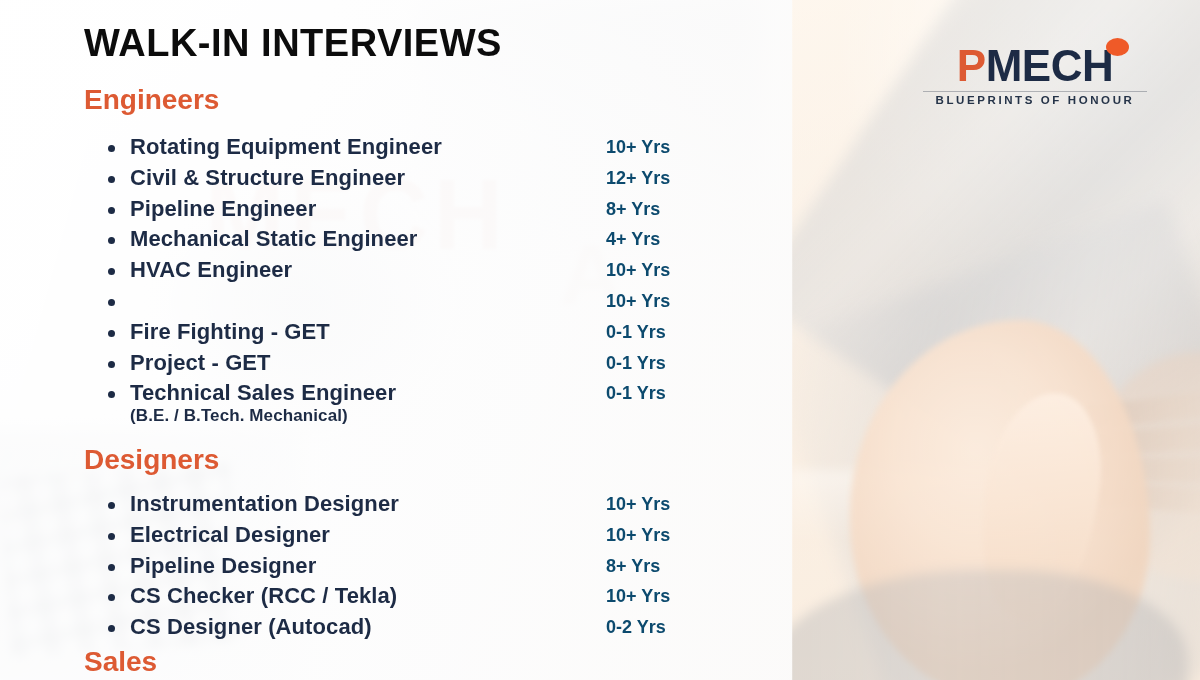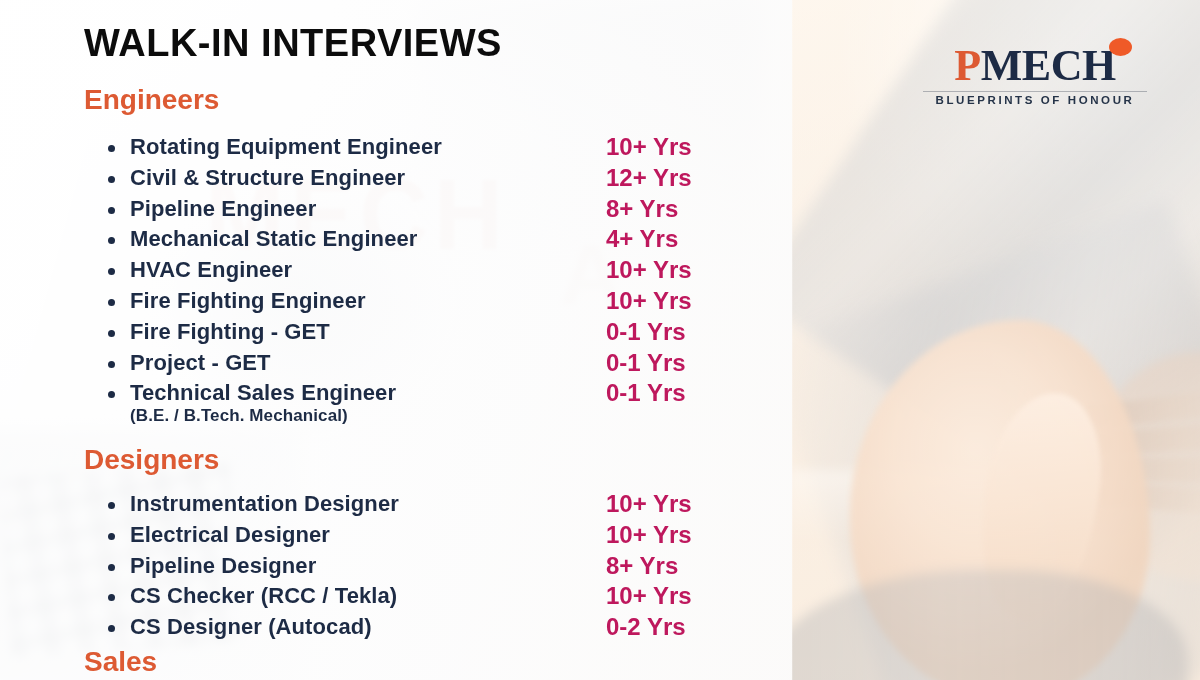--- a/index.html
+++ b/index.html
@@ -155,21 +155,20 @@
     text-align:center;
     z-index:6;
   }
   .logo-word {
     position:relative;
     display:inline-block;
     font-size:44px;
     font-weight:700;
     letter-spacing:-0.5px;
     line-height:1;
-    font-family:Liberation Serif, serif;
   }
   .logo-p { color:#dd5a33; }
   .logo-mech { color:#1d2b45; }
   .logo-dot {
     position:absolute;
     right:-16px; top:-6px;
     width:23px; height:18px;
     background:#ef5a28;
     border-radius:50%;
   }
@@ -319,23 +318,23 @@
     left:32px; top:0;
     font-size:22px;
     font-weight:700;
     color:#1d2b45;
     letter-spacing:0.1px;
     line-height:30px;
   }
   .job-years {
     position:absolute;
     left:508px; top:0;
-    font-size:24px;
-    font-weight:700;
-    color:#be185d;
+    font-size:18px;
+    font-weight:700;
+    color:#0c4a6e;
     line-height:30px;
   }
   .job-note {
     position:absolute;
     left:32px;
     top:274px;
     font-size:17px;
     font-weight:700;
     color:#1d2b45;
     letter-spacing:0.1px;
@@ -413,21 +412,20 @@
         <span class="job-title">Mechanical Static Engineer</span>
         <span class="job-years">4+ Yrs</span>
       </li>
       <li class="job-row">
         <span class="bullet"></span>
         <span class="job-title">HVAC Engineer</span>
         <span class="job-years">10+ Yrs</span>
       </li>
       <li class="job-row">
         <span class="bullet"></span>
-        <span class="job-title">Fire Fighting Engineer</span>
         <span class="job-years">10+ Yrs</span>
       </li>
       <li class="job-row">
         <span class="bullet"></span>
         <span class="job-title">Fire Fighting - GET</span>
         <span class="job-years">0-1 Yrs</span>
       </li>
       <li class="job-row">
         <span class="bullet"></span>
         <span class="job-title">Project - GET</span>

